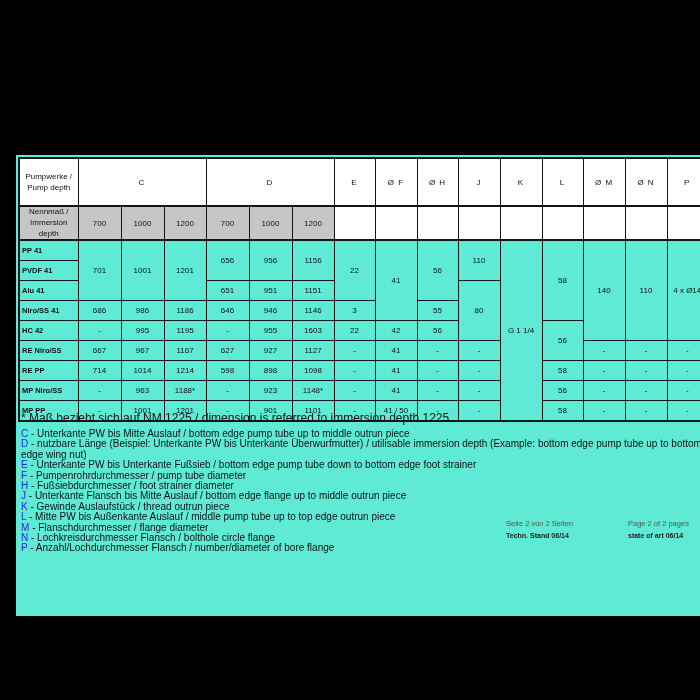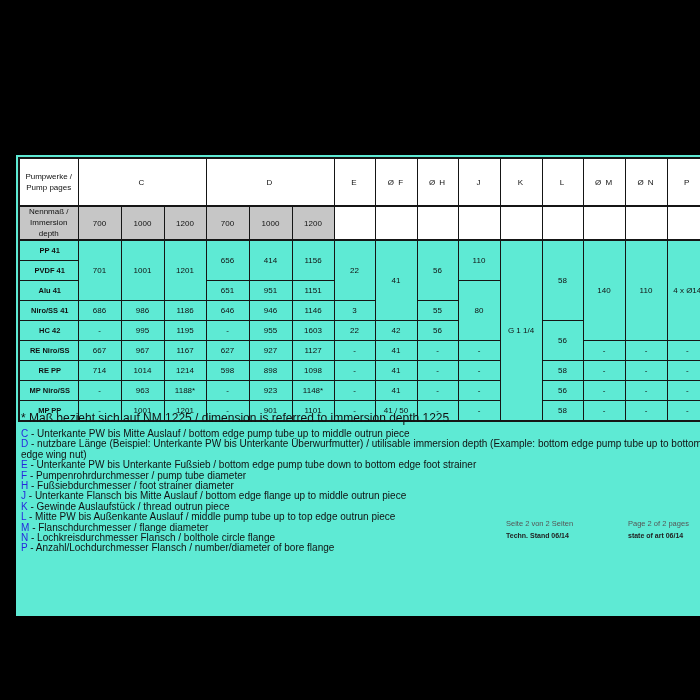--- a/index.html
+++ b/index.html
@@ -21,21 +21,21 @@
   }
   .gb{border-left-width:2px}
   tr.hdr th{height:46px;border-bottom-width:2px;background:#fff}
   .letter{font-size:13px;font-weight:bold;color:var(--accent,#2828dd);letter-spacing:1px}
   .corner{text-align:left;padding:3px 0 0 3px;font-size:8px;font-weight:bold;line-height:1.4;vertical-align:top}
   tr.nenn td{height:20px;border-bottom-width:2px;background:var(--gray,#c6c6c6)}
   tr.nenn td.empty{background:#fff}
   .nennlab{text-align:left;padding-left:2px;font-size:6.5px;font-weight:bold;line-height:1.35}
   .depth{font-weight:bold;font-size:7.5px}
   tr.body td{height:19px}
-  td.rlabel{text-align:center;font-weight:bold;padding-left:2px;font-size:7.5px}
+  td.rlabel{text-align:left;font-weight:bold;padding-left:2px;font-size:7.5px}
 
   .foot{position:absolute;left:5px;top:256px;font-size:12px;color:#111}
   .legend{position:absolute;left:5px;top:274px;font-size:10px;line-height:10.4px;color:#111}
   .lkey{color:var(--accent,#2828dd)}
   .pginfo{position:absolute;font-size:7.5px;line-height:11.5px}
   .pg-de{left:490px;top:363px}
   .pg-en{left:612px;top:363px}
   .pginfo .l1{color:#555}
   .pginfo .l2{color:#222;font-weight:bold;font-size:7px}
 </style>
@@ -61,21 +61,21 @@
         <col style="width:41px">
       <col style="width:42px">
         <col style="width:42px">
         <col style="width:41px">
     </colgroup>
 
     <tbody>
         <tr class="hdr">
       <th class="corner">
         <div>Pumpwerke /</div>
-        <div>Pump pages</div>
+        <div>Pump depth</div>
       </th>
       <th class="letter gb" colspan="3">C</th>
       <th class="letter gb" colspan="3">D</th>
       <th class="letter gb">E</th>
       <th class="letter gb">Ø F</th>
       <th class="letter gb">Ø H</th>
       <th class="letter gb">J</th>
       <th class="letter gb">K</th>
       <th class="letter gb">L</th>
       <th class="letter gb">Ø M</th>
@@ -104,21 +104,21 @@
       <td class="empty gb"></td>
       <td class="empty gb"></td>
     </tr>
 
     <tr class="body">
       <td class="rlabel">PP 41</td>
       <td class="gb" rowspan="3">701</td>
       <td rowspan="3">1001</td>
       <td rowspan="3">1201</td>
       <td class="gb" rowspan="2">656</td>
-      <td rowspan="2">414</td>
+      <td rowspan="2">956</td>
       <td rowspan="2">1156</td>
       <td class="gb" rowspan="3">22</td>
       <td class="gb" rowspan="4">41</td>
       <td class="gb" rowspan="3">56</td>
       <td class="gb" rowspan="2">110</td>
       <td class="gb" rowspan="9">G 1 1/4</td>
       <td class="gb" rowspan="4">58</td>
       <td class="gb" rowspan="5">140</td>
       <td class="gb" rowspan="5">110</td>
       <td class="gb" rowspan="5">4 x Ø14</td>

